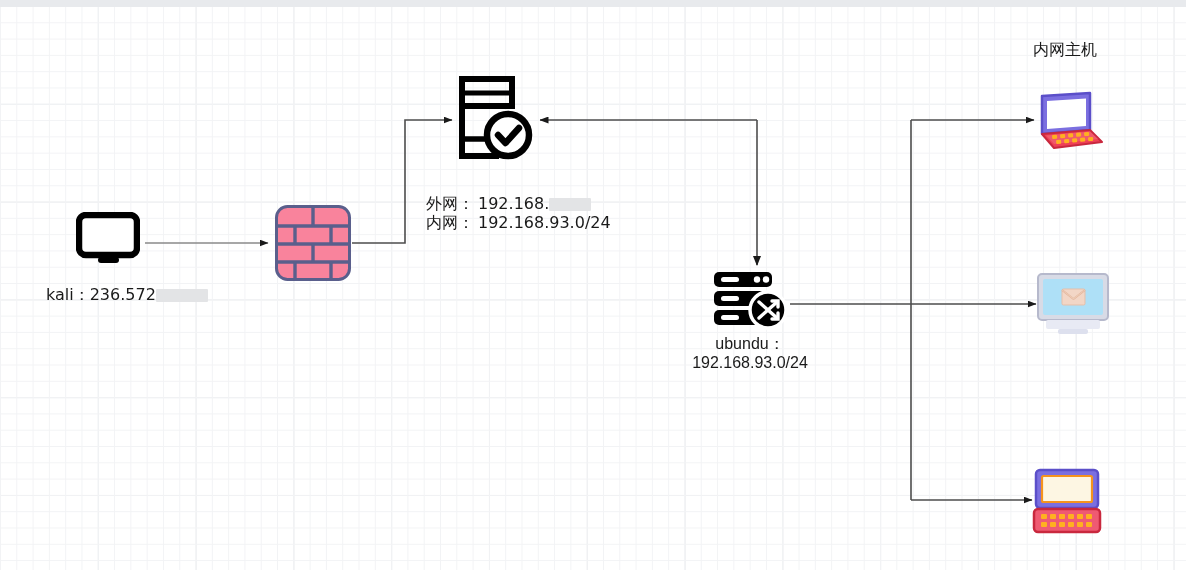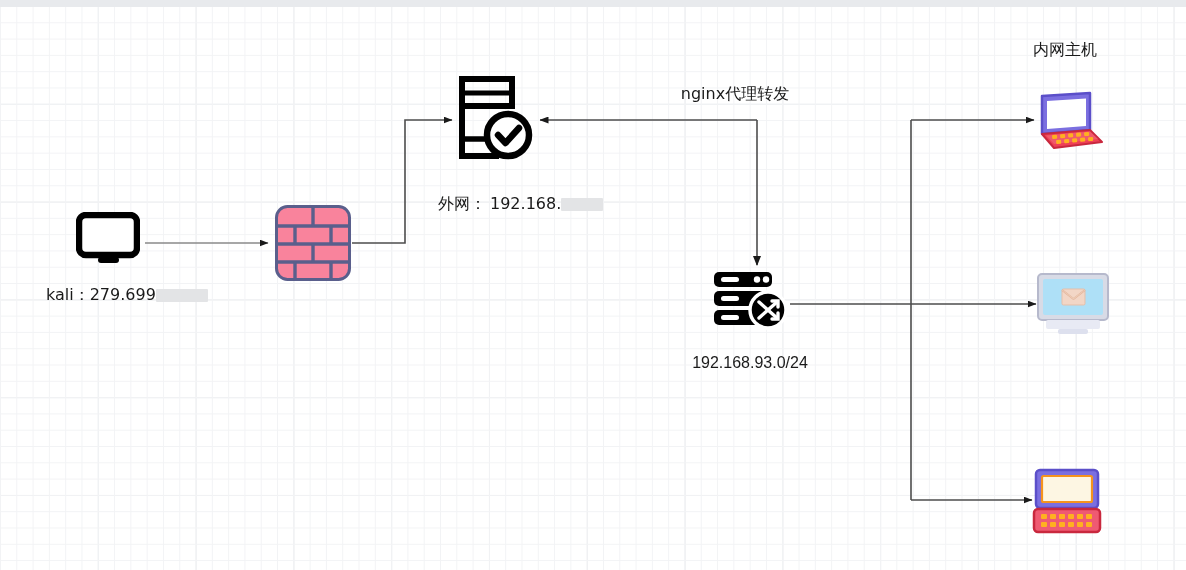--- a/index.html
+++ b/index.html
@@ -91,21 +91,21 @@
 
     <line x1="911" y1="500" x2="1032" y2="500" stroke="#4d4d4d" stroke-width="1.6" marker-end="url(#ahs)"></line>
   </svg>
 
   <div class="node" style="left:76px; top:212px;">
     <svg width="64" height="52" viewBox="0 0 64 52">
       <rect x="3" y="3" width="58" height="40" rx="7" ry="7" fill="#ffffff" stroke="#000000" stroke-width="6.5"></rect>
       <rect x="22" y="45" width="21" height="6" rx="3" ry="3" fill="#000000"></rect>
     </svg>
   </div>
-  <div class="label label-cn" style="left:46px; top:285px; text-align:left;"><span>kali：</span><span>279.699</span><span class="redact" style="width:52px;height:13px;"></span></div>
+  <div class="label label-cn" style="left:46px; top:285px; text-align:left;"><span>kali：</span><span>236.572</span><span class="redact" style="width:52px;height:13px;"></span></div>
 
   <div class="node" style="left:275px; top:205px;">
     <svg width="76" height="76" viewBox="0 0 76 76">
       <rect x="1.5" y="1.5" width="73" height="73" rx="11" ry="11" fill="#F9839C" stroke="#5A5F8C" stroke-width="3"></rect>
       <g stroke="#5A5F8C" stroke-width="3.4" stroke-linecap="butt">
         <line x1="1.5" y1="21" x2="74.5" y2="21"></line>
         <line x1="1.5" y1="39" x2="74.5" y2="39"></line>
         <line x1="1.5" y1="57" x2="74.5" y2="57"></line>
         <line x1="38" y1="1.5" x2="38" y2="21"></line>
         <line x1="20" y1="21" x2="20" y2="39"></line>
@@ -120,23 +120,23 @@
   <div class="node" style="left:457px; top:76px;">
     <svg width="76" height="86" viewBox="0 0 76 86">
       <path d="M5 3 L55 3 L55 30 L5 30 Z" fill="none" stroke="#000000" stroke-width="6"></path>
       <line x1="5" y1="17" x2="55" y2="17" stroke="#000000" stroke-width="5"></line>
       <path d="M5 3 L5 80 L42 80" fill="none" stroke="#000000" stroke-width="6"></path>
       <line x1="5" y1="63" x2="37" y2="63" stroke="#000000" stroke-width="5.5"></line>
       <circle cx="51" cy="59" r="21" fill="#ffffff" stroke="#000000" stroke-width="6.5"></circle>
       <path d="M41 59 L48.5 67 L62 52" fill="none" stroke="#000000" stroke-width="6.5" stroke-linecap="round" stroke-linejoin="round"></path>
     </svg>
   </div>
-  <div class="label label-cn" style="left:426px; top:194px; text-align:left;margin-left:12px;"><span>外网：</span><span style="display:inline-block;width:4px;"></span><span>192.168.</span><span class="redact" style="width:42px;height:13px;"></span></div>
-
-  <div class="label label-cn" style="left:660px; top:84px; width:150px;">nginx代理转发</div>
+  <div class="label label-cn" style="left:426px; top:194px; text-align:left;"><span>外网：</span><span style="display:inline-block;width:4px;"></span><span>192.168.</span><span class="redact" style="width:42px;height:13px;"></span></div>
+  <div class="label label-cn" style="left:426px; top:213px; text-align:left;"><span>内网：</span><span style="display:inline-block;width:4px;"></span><span>192.168.93.0/24</span></div>
+
 
   <div class="node" style="left:712px; top:270px;">
     <svg width="80" height="60" viewBox="0 0 80 60">
       <g fill="#000000">
         <rect x="2" y="2" width="58" height="15" rx="5" ry="5"></rect>
         <rect x="2" y="21" width="58" height="15" rx="5" ry="5"></rect>
         <rect x="2" y="40" width="58" height="15" rx="5" ry="5"></rect>
       </g>
       <g fill="#ffffff">
         <rect x="9" y="7" width="18" height="5" rx="2.5" ry="2.5"></rect>
@@ -147,20 +147,21 @@
       </g>
       <circle cx="56" cy="40" r="18" fill="#000000" stroke="#ffffff" stroke-width="3.5"></circle>
       <g stroke="#ffffff" stroke-width="3.4" fill="none" stroke-linecap="round">
         <path d="M47 32 L65 48"></path>
         <path d="M47 48 L65 32"></path>
         <path d="M60 31 L66 31 L66 37"></path>
         <path d="M60 49 L66 49 L66 43"></path>
       </g>
     </svg>
   </div>
+  <div class="label" style="left:670px; top:334px; width:160px;">ubundu：</div>
   <div class="label" style="left:670px; top:353px; width:160px;">192.168.93.0/24</div>
 
   <div class="label label-cn" style="left:1000px; top:40px; width:130px;">内网主机</div>
 
   <div class="node" style="left:1034px; top:90px;">
     <svg width="72" height="62" viewBox="0 0 72 62">
       <path d="M8 6 L56 3 L56 40 L8 44 Z" fill="#7B6FE0" stroke="#5B4FC9" stroke-width="2.5" stroke-linejoin="round"></path>
       <path d="M13 11 L52 8.5 L52 36 L13 39 Z" fill="#ffffff"></path>
       <path d="M8 44 L56 40 L68 52 L20 58 Z" fill="#EF4056" stroke="#C9283E" stroke-width="2" stroke-linejoin="round"></path>
       <path d="M12 45.5 L56 41.5 L64 49 L20 54 Z" fill="#F05A6B"></path>

